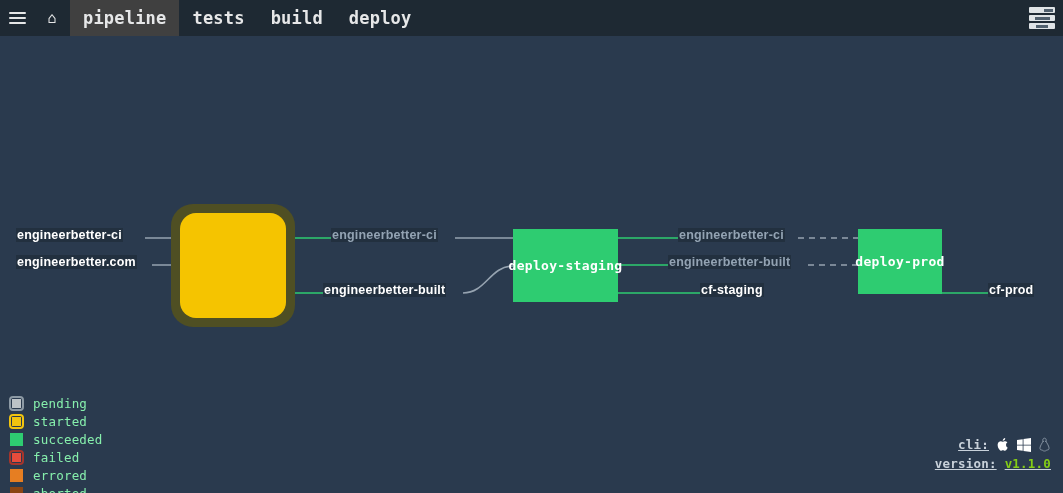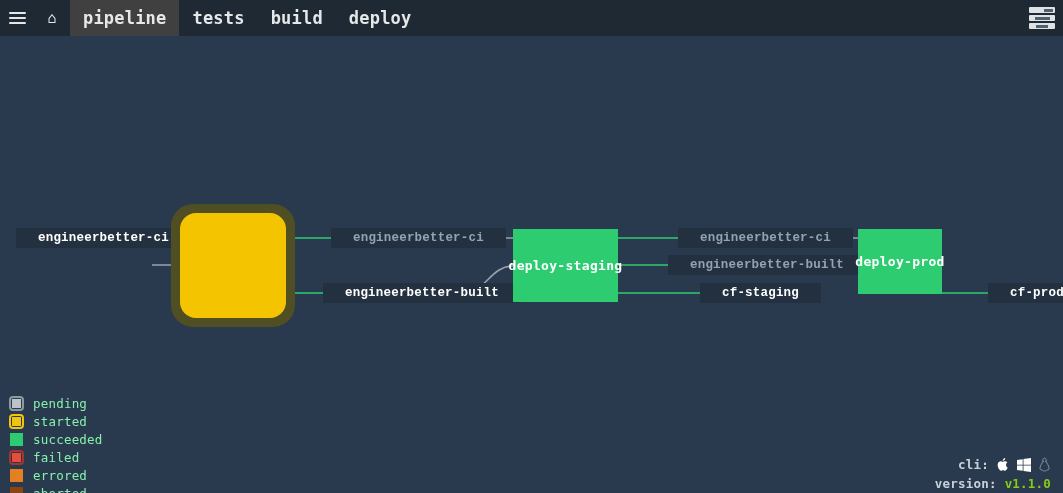--- a/index.html
+++ b/index.html
@@ -68,24 +68,24 @@
   .ring-outer {
     position: absolute; border-radius: 22px; background: #4f4f23;
   }
   .ring-mid {
     position: absolute; border-radius: 16px; background: #f5c400;
   }
 
   .res-label {
     position: absolute;
     display: flex; align-items: center;
-    height: 20px; padding: 0 22px;
+    height: 14px; padding: 0 1px;
     background: #22303f;
     font-size: 12.5px; font-weight: bold; letter-spacing: .2px;
-    font-family: Liberation Mono, monospace;
+    font-family: Liberation Sans, sans-serif;
     white-space: nowrap;
   }
   .res-label.bright { color: #ffffff; }
   .res-label.dim { color: #93a3b3; }
 
   
   .legend { position: absolute; left: 9px; top: 358px; }
   .legend-row { display: flex; align-items: center; height: 18px; }
   .legend-swatch {
     width: 15px; height: 15px; margin-right: 9px; flex: 0 0 auto;
@@ -99,24 +99,25 @@
     position: absolute; left: 3px; top: 3px; right: 3px; bottom: 3px;
   }
   .legend-swatch.plain .fill { left:1px; top:1px; right:1px; bottom:1px; }
   .legend-label {
     color: #86efac; font-size: 12.5px; letter-spacing: .2px;
     font-family: "DejaVu Sans Mono", "Liberation Mono", monospace;
   }
 
   
   .footer {
-    position: absolute; right: 12px; bottom: 0;
+    position: absolute; right: 12px; bottom: 20px;
     text-align: right; color: #c8d1da;
     font-size: 12.5px; font-weight: bold; letter-spacing: .2px;
     font-family: "DejaVu Sans Mono", "Liberation Mono", monospace;
+    text-decoration: underline;
   }
   .footer-row { display: flex; align-items: center; justify-content: flex-end; height: 19px; }
   .footer-label { margin-right: 8px; }
   .cli-icons { display: flex; align-items: center; gap: 7px; }
   .cli-icons svg { display: block; }
   .version-val { color: #84cc16; }
 </style>
 </head>
 <body>
 
@@ -170,20 +171,21 @@
         <path d="M618,257 L700,257" stroke="#2ecc71"></path>
 
         <path d="M798,202 L858,202" stroke="#96a3b0" stroke-dasharray="6 5"></path>
         <path d="M808,229 L858,229" stroke="#96a3b0" stroke-dasharray="6 5"></path>
 
         <path d="M942,257 L988,257" stroke="#2ecc71"></path>
       </g>
     </svg>
 
     <div class="res-label bright" style="left:16px; top:192px;">engineerbetter-ci</div>
+    <div class="res-label bright" style="left:16px; top:219px;">engineerbetter.com</div>
 
     <div class="ring-outer" style="left:171px; top:168px; width:124px; height:123px;"></div>
     <div class="ring-mid" style="left:180px; top:177px; width:106px; height:105px;"></div>
 
     <div class="res-label dim" style="left:331px; top:192px;">engineerbetter-ci</div>
     <div class="res-label bright" style="left:323px; top:247px;">engineerbetter-built</div>
 
     <div class="node succeeded" style="left:513px; top:193px; width:105px; height:73px;">deploy-staging</div>
 
     <div class="res-label dim" style="left:678px; top:192px;">engineerbetter-ci</div>

